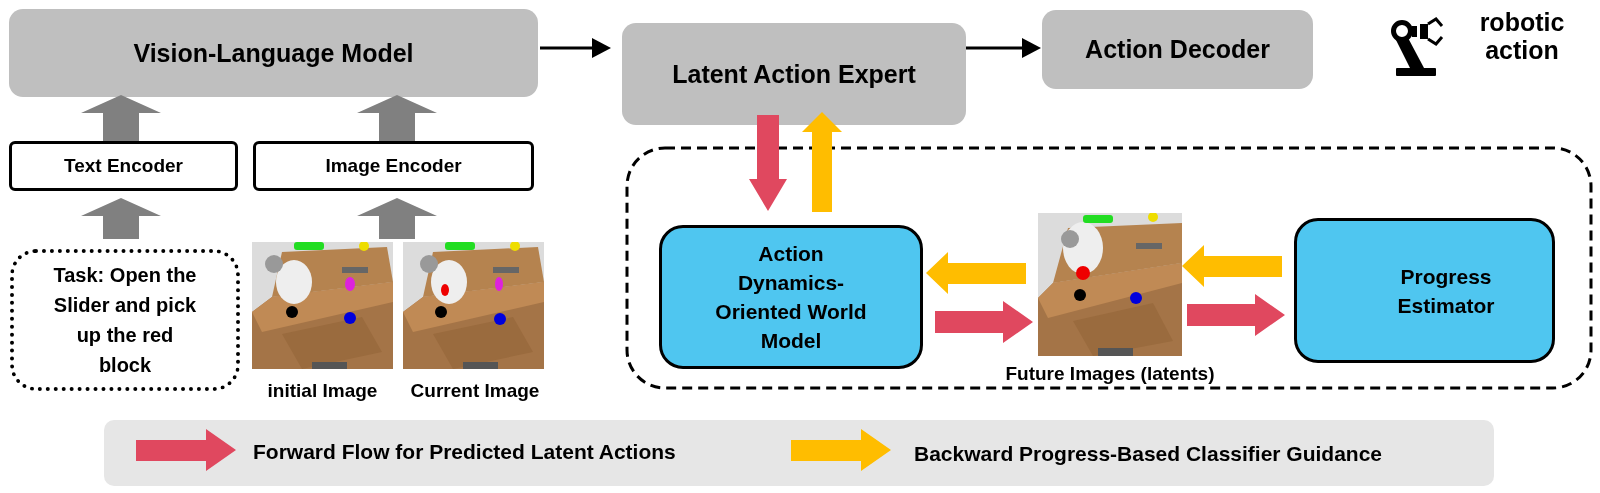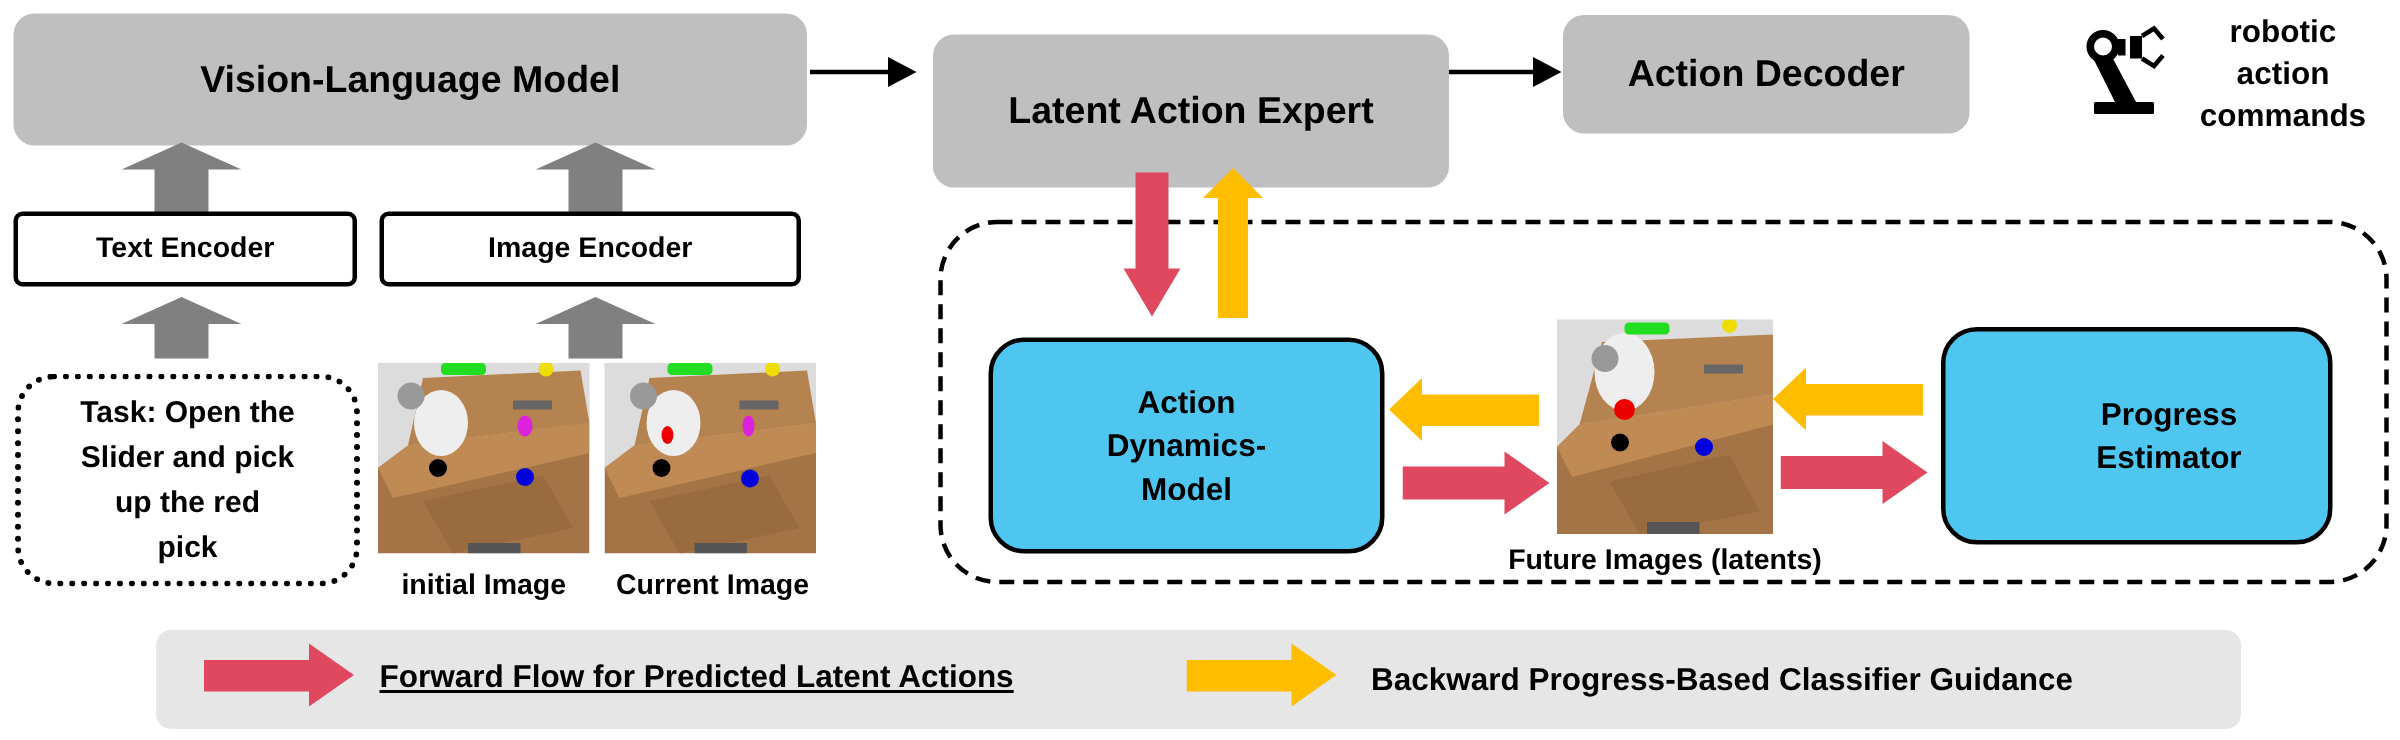--- a/index.html
+++ b/index.html
@@ -11,21 +11,21 @@
   .enc-box { background: #fff; border: 3px solid #000; border-radius: 6px; display: flex; align-items: center;
              justify-content: center; font-size: 19px; box-sizing: border-box; }
   .task-box { border: 4px dotted #000; border-radius: 26px; box-sizing: border-box; display: flex; align-items: center;
               justify-content: center; text-align: center; font-size: 20px; line-height: 30px; padding: 0 20px; }
   .blue-box { background: #4fc6f0; border: 3px solid #000; border-radius: 24px; box-sizing: border-box;
               display: flex; align-items: center; justify-content: center; text-align: center; font-size: 21px; line-height: 29px; }
   .caption { font-size: 19px; text-align: center; white-space: nowrap; }
   .legend { background: #e6e6e6; border-radius: 10px; }
   .legend-text { font-size: 21px; white-space: nowrap; }
   .scene { background: #d9d9d9; overflow: hidden; }
-  .robot-text { font-size: 21px; text-align: center; line-height: 28px; }
+  .robot-text { font-size: 25px; text-align: center; line-height: 28px; }
   svg { display: block; }
 </style>
 </head>
 <body>
 
 <div class="abs gray-box" style="left:9px;top:9px;width:529px;height:88px;">
   <span>Vision-Language Model</span>
 </div>
 
 <svg class="abs" style="left:538px;top:35px;" width="74" height="26">
@@ -51,21 +51,20 @@
   <rect x="22" y="10" width="5" height="11" fill="#000"></rect>
   <rect x="30" y="8" width="8" height="15" fill="#000"></rect>
   <path d="M38 8 L46 3 L52 10" fill="none" stroke="#000" stroke-width="3"></path>
   <path d="M38 23 L46 28 L52 21" fill="none" stroke="#000" stroke-width="3"></path>
   <polygon points="6,24 17,20 34,52 22,56" fill="#000"></polygon>
   <rect x="6" y="52" width="40" height="8" rx="1" fill="#000"></rect>
 </svg>
 <div class="abs robot-text" style="left:1452px;top:8px;width:140px;">
   <div>robotic</div>
   <div>action</div>
-  <div>commands</div>
 </div>
 
 <svg class="abs" style="left:79px;top:93px;" width="84" height="50">
   <polygon points="42,2 82,20 60,20 60,49 24,49 24,20 2,20" fill="#808080"></polygon>
 </svg>
 <svg class="abs" style="left:355px;top:93px;" width="84" height="50">
   <polygon points="42,2 82,20 60,20 60,49 24,49 24,20 2,20" fill="#808080"></polygon>
 </svg>
 
 <div class="abs enc-box" style="left:9px;top:141px;width:229px;height:50px;">
@@ -80,21 +79,21 @@
 </svg>
 <svg class="abs" style="left:355px;top:196px;" width="84" height="44">
   <polygon points="42,2 82,20 60,20 60,43 24,43 24,20 2,20" fill="#808080"></polygon>
 </svg>
 
 <div class="abs task-box" style="left:10px;top:249px;width:230px;height:142px;">
   <div>
     <div>Task: Open the</div>
     <div>Slider and pick</div>
     <div>up the red</div>
-    <div>pick</div>
+    <div>block</div>
   </div>
 </div>
 
 <div class="abs scene" style="left:252px;top:242px;width:141px;height:127px;">
   <svg width="141" height="127" viewBox="0 0 141 127">
     <rect width="141" height="127" fill="#dcdcdc"></rect>
     <polygon points="20,55 141,40 141,127 0,127 0,70" fill="#a47447"></polygon>
     <polygon points="30,10 135,5 141,40 20,55" fill="#b5834f"></polygon>
     <polygon points="0,70 20,55 141,40 141,60 10,90" fill="#c08a55"></polygon>
     <polygon points="30,92 110,75 130,110 50,127" fill="#9a6b3e"></polygon>
@@ -139,20 +138,21 @@
   <polygon points="9,2 31,2 31,66 39,66 20,98 1,66 9,66" fill="#e0485f"></polygon>
 </svg>
 <svg class="abs" style="left:800px;top:110px;" width="44" height="104">
   <polygon points="22,2 42,22 32,22 32,102 12,102 12,22 2,22" fill="#ffbd00"></polygon>
 </svg>
 
 <div class="abs blue-box" style="left:659px;top:225px;width:264px;height:144px;">
   <div>
     <div>Action</div>
     <div>Dynamics-</div>
+    <div>Oriented World</div>
     <div>Model</div>
   </div>
 </div>
 
 <svg class="abs" style="left:924px;top:250px;" width="104" height="46">
   <polygon points="2,23 24,2 24,13 102,13 102,34 24,34 24,44" fill="#ffbd00"></polygon>
 </svg>
 <svg class="abs" style="left:935px;top:299px;" width="100" height="46">
   <polygon points="0,12 68,12 68,2 98,23 68,44 68,34 0,34" fill="#e0485f"></polygon>
 </svg>
@@ -188,17 +188,17 @@
   <div>
     <div>Progress</div>
     <div>Estimator</div>
   </div>
 </div>
 
 <div class="abs legend" style="left:104px;top:420px;width:1390px;height:66px;"></div>
 <svg class="abs" style="left:136px;top:428px;" width="102" height="44">
   <polygon points="0,12 70,12 70,1 100,22 70,43 70,33 0,33" fill="#e0485f"></polygon>
 </svg>
-<div class="abs legend-text" style="left:253px;top:440px;text-decoration:underline;">Forward Flow for Predicted Latent Actions</div>
+<div class="abs legend-text" style="left:253px;top:440px;">Forward Flow for Predicted Latent Actions</div>
 <svg class="abs" style="left:791px;top:428px;" width="102" height="44">
   <polygon points="0,12 70,12 70,1 100,22 70,43 70,33 0,33" fill="#ffbd00"></polygon>
 </svg>
 <div class="abs legend-text" style="left:914px;top:442px;">Backward Progress-Based Classifier Guidance</div>
 
 </body></html>

